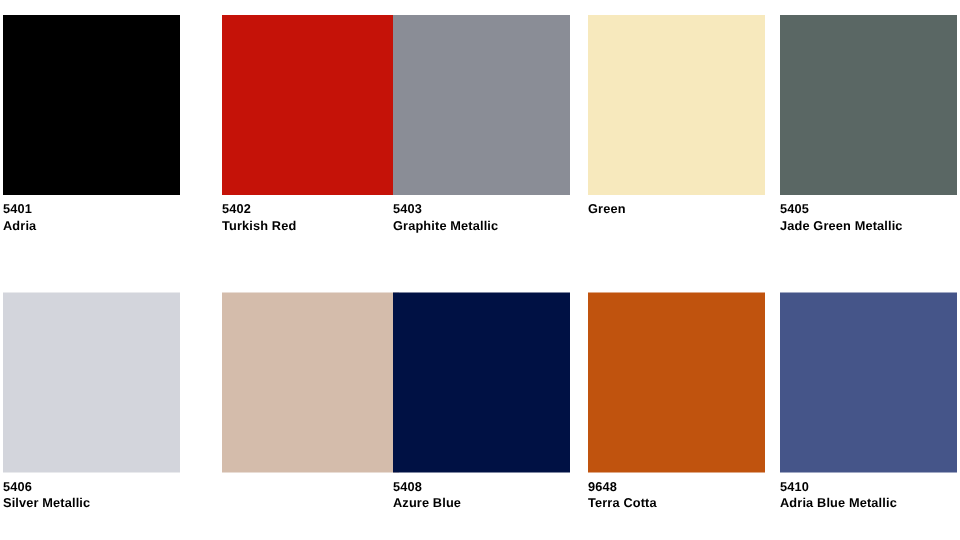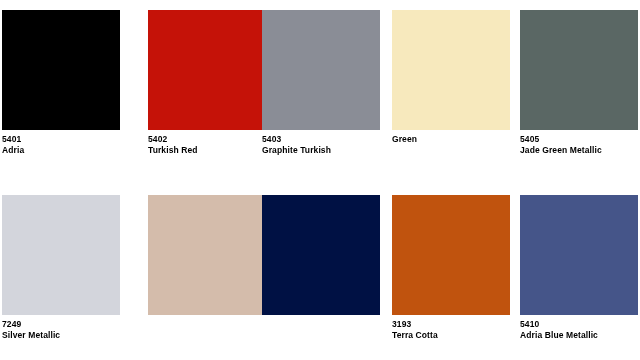--- a/index.html
+++ b/index.html
@@ -97,21 +97,21 @@
         <div class="swatch-chip" style="background: rgb(197, 18, 8);"></div>
         <div class="swatch-labels">
           <div class="swatch-code">5402</div>
           <div class="swatch-name">Turkish Red</div>
         </div>
       </div>
       <div class="swatch-cell col-2">
         <div class="swatch-chip" style="background: rgb(138, 141, 150);"></div>
         <div class="swatch-labels">
           <div class="swatch-code">5403</div>
-          <div class="swatch-name">Graphite Turkish</div>
+          <div class="swatch-name">Graphite Metallic</div>
         </div>
       </div>
       <div class="swatch-cell col-3">
         <div class="swatch-chip" style="background: rgb(247, 233, 189);"></div>
         <div class="swatch-labels">
           <div class="swatch-name">Green</div>
         </div>
       </div>
       <div class="swatch-cell col-4">
         <div class="swatch-chip" style="background: rgb(90, 103, 100);"></div>
@@ -119,34 +119,38 @@
           <div class="swatch-code">5405</div>
           <div class="swatch-name">Jade Green Metallic</div>
         </div>
       </div>
     </div>
 
     <div class="swatch-row row-1">
       <div class="swatch-cell col-0">
         <div class="swatch-chip" style="background: rgb(211, 213, 220);"></div>
         <div class="swatch-labels">
-          <div class="swatch-code">7249</div>
+          <div class="swatch-code">5406</div>
           <div class="swatch-name">Silver Metallic</div>
         </div>
       </div>
       <div class="swatch-cell col-1">
         <div class="swatch-chip" style="background: rgb(212, 188, 171);"></div>
       </div>
       <div class="swatch-cell col-2">
         <div class="swatch-chip" style="background: rgb(0, 17, 68);"></div>
+        <div class="swatch-labels">
+          <div class="swatch-code">5408</div>
+          <div class="swatch-name">Azure Blue</div>
+        </div>
       </div>
       <div class="swatch-cell col-3">
         <div class="swatch-chip" style="background: rgb(192, 83, 14);"></div>
         <div class="swatch-labels">
-          <div class="swatch-code">3193</div>
+          <div class="swatch-code">9648</div>
           <div class="swatch-name">Terra Cotta</div>
         </div>
       </div>
       <div class="swatch-cell col-4">
         <div class="swatch-chip" style="background: rgb(69, 85, 137);"></div>
         <div class="swatch-labels">
           <div class="swatch-code">5410</div>
           <div class="swatch-name">Adria Blue Metallic</div>
         </div>
       </div>

